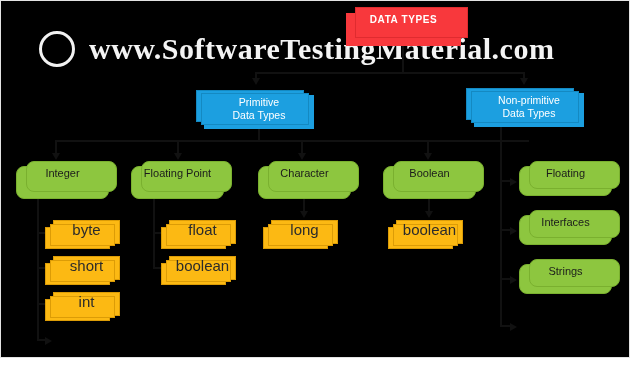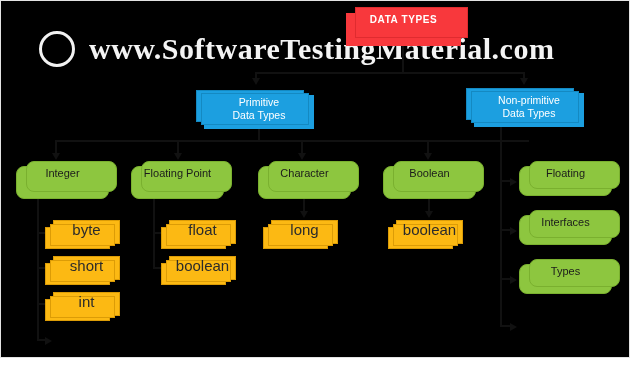--- a/index.html
+++ b/index.html
@@ -267,16 +267,16 @@
   <div class="ln ln-h" style="left:499px;top:324px;width:12px;height:2px;"></div>
   <div class="arrow-r" style="left:509px;top:321.5px;"></div>
 
   <div class="node n-green" style="left:518px;top:165px;width:93px;height:30px;">
     <span class="lbl">Floating</span>
   </div>
   <div class="node n-green" style="left:518px;top:214px;width:93px;height:30px;">
     <span class="lbl">Interfaces</span>
   </div>
   <div class="node n-green" style="left:518px;top:263px;width:93px;height:30px;">
-    <span class="lbl">Types</span>
+    <span class="lbl">Strings</span>
   </div>
 
 </div>
 
 </body></html>

